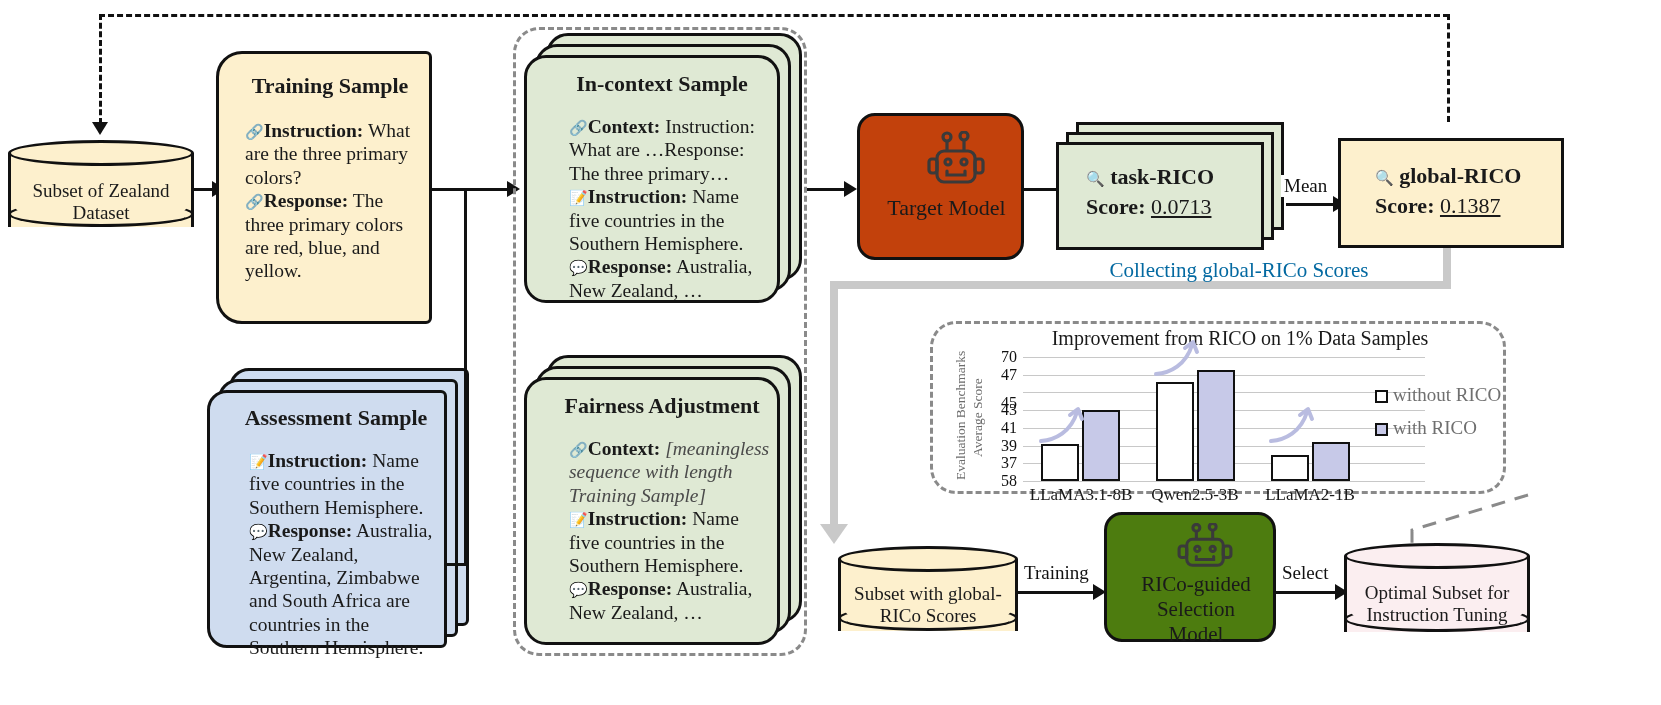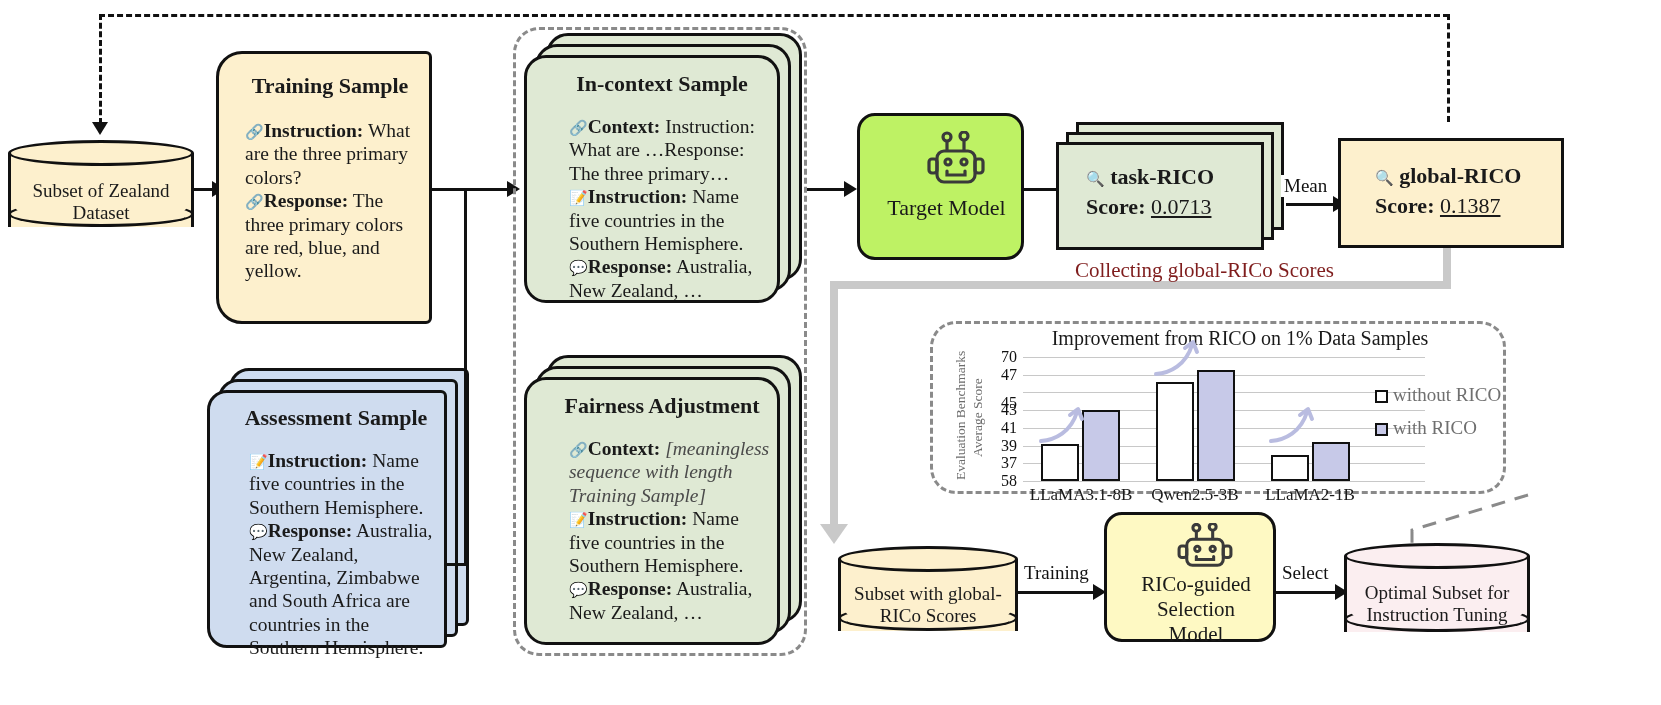--- a/index.html
+++ b/index.html
@@ -6,22 +6,22 @@
   body{width:1661px;height:705px;position:relative;overflow:hidden;
        font-family:"Liberation Serif","DejaVu Serif",serif;color:#1a1a1a;}
   .stage{position:absolute;left:0;top:0;width:1661px;height:705px;}
   .abs{position:absolute;box-sizing:border-box;padding-left:12px;}
 
   
   .card{border:3px solid #111;box-sizing:border-box;}
   .yellow{background:#fdf0cd;}
   .green{background:#dfe9d4;}
   .blue{background:#cfdcef;}
-  .gray{background:#bef264;}
-  .pink{background:#fef9c3;}
+  .gray{background:#c2410c;}
+  .pink{background:#4d7c0f;}
   .pinklight{background:#fbeef0;}
 
   
   .stackwrap{position:absolute;}
   .stackwrap .sheet{position:absolute;border:3px solid #111;box-sizing:border-box;}
 
   .title{font-weight:bold;text-align:center;}
   .body{font-size:19.5px;line-height:1.2;}
   .body b{font-weight:bold;}
   .ital{font-style:italic;color:#4a4a4a;}
@@ -212,21 +212,21 @@
     <div class="abs" style="left:22px;top:52px;width:200px;font-size:22px;font-weight:bold;">
       <span>Score:</span>
       <span style="font-weight:normal;text-decoration:underline;">0.1387</span>
     </div>
   </div>
 
   <div class="grayline" style="left:1443px;top:248px;width:8px;height:40px;"></div>
   <div class="grayline" style="left:830px;top:281px;width:621px;height:8px;"></div>
   <div class="grayline" style="left:830px;top:281px;width:8px;height:246px;"></div>
   <div class="grayArrowD" style="left:820px;top:524px;"></div>
-  <div class="abs" style="left:1063px;top:258px;width:340px;font-size:21px;color:#7f1d1d;">Collecting global-RICo Scores</div>
+  <div class="abs" style="left:1063px;top:258px;width:340px;text-align:center;font-size:21px;color:#0369a1;">Collecting global-RICo Scores</div>
 
   <div class="dashbox" style="left:930px;top:321px;width:576px;height:173px;"></div>
 
   <div class="chart" style="left:930px;top:321px;width:576px;height:173px;">
     <div class="chtitle" style="left:60px;top:6px;width:500px;">Improvement from RICO on 1% Data Samples</div>
 
     <div class="ylab" style="left:23px;top:22px;height:145px;">Evaluation Benchmarks</div>
     <div class="ylab" style="left:40px;top:42px;height:110px;">Average Score</div>
 
     <div class="grid" style="left:93px;top:36px;width:402px;"></div>

